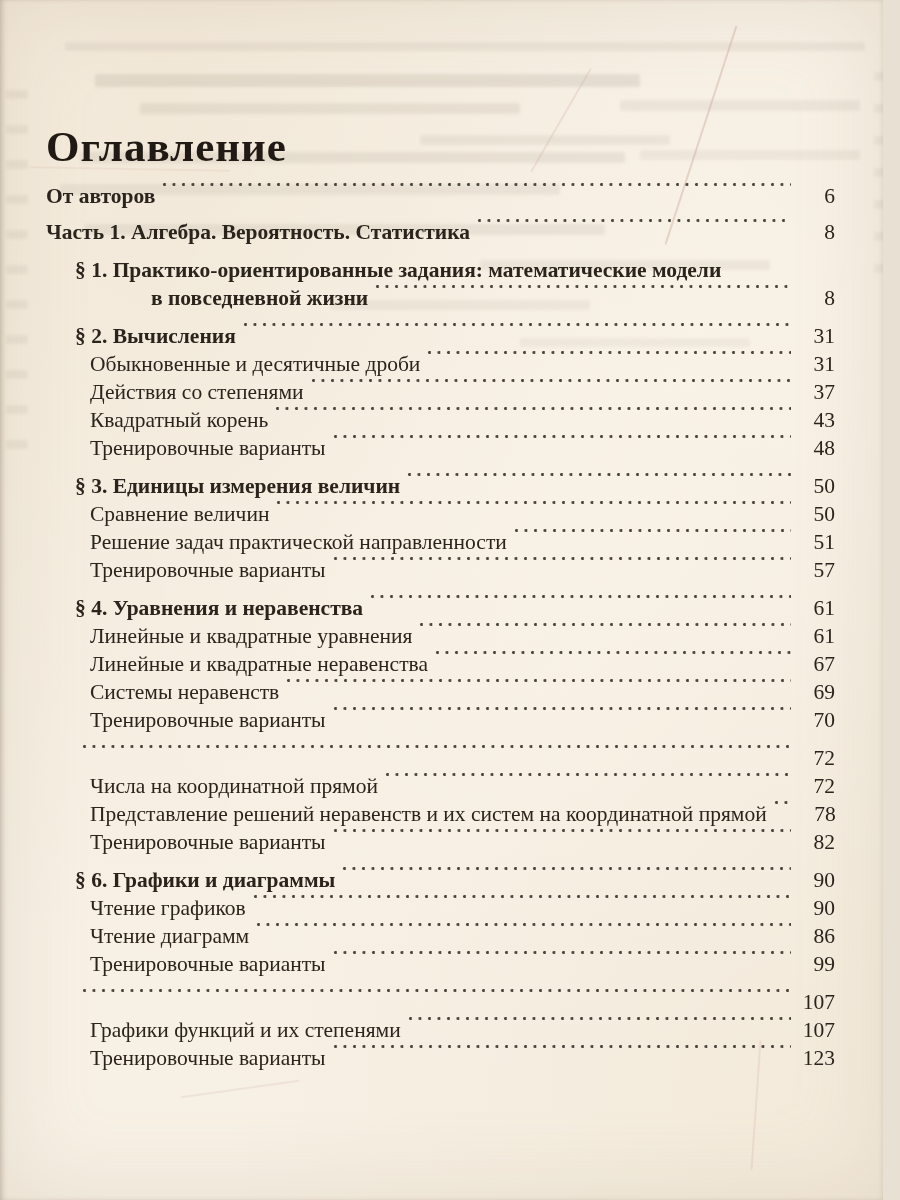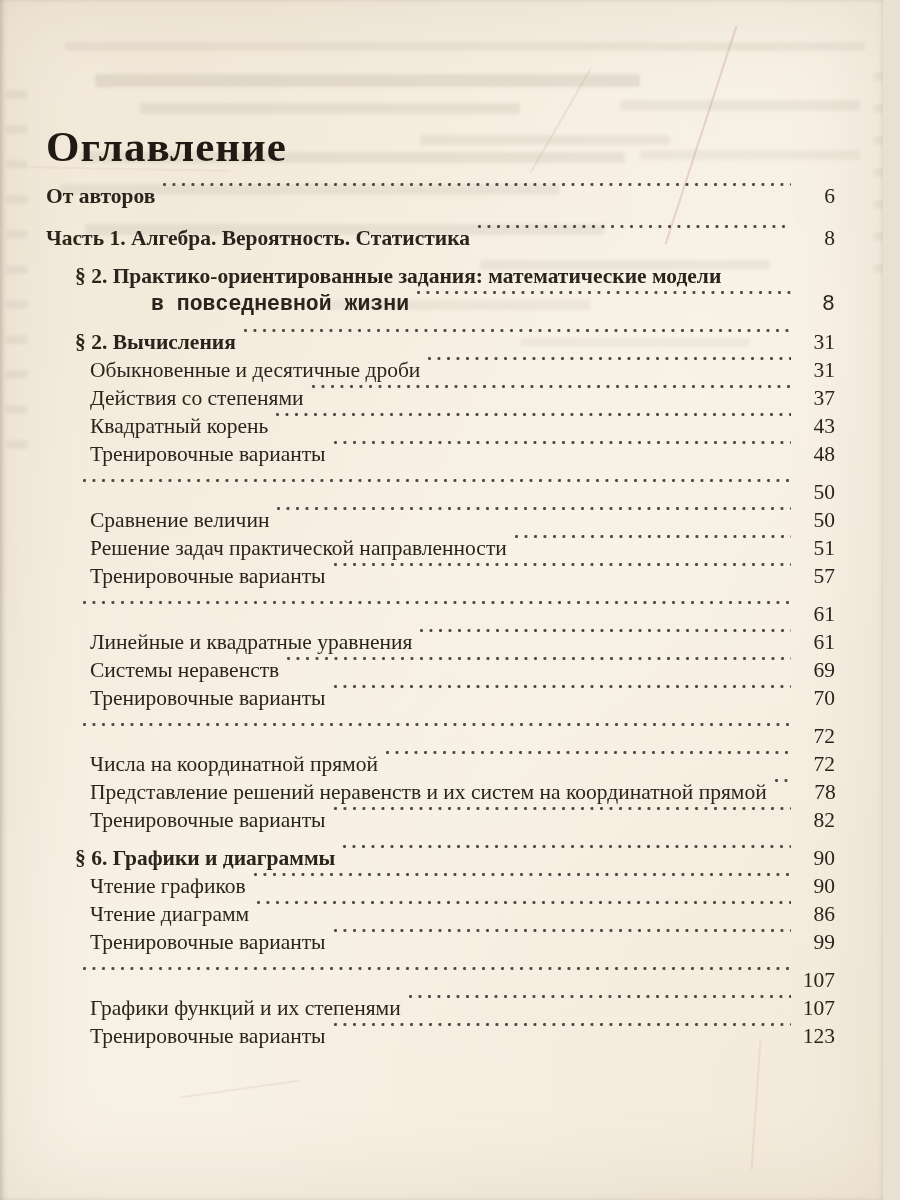--- a/index.html
+++ b/index.html
@@ -47,25 +47,25 @@
   }
   .row {
     display: flex;
     align-items: flex-start;
     height: 28px;
     line-height: 28px;
     font-size: 21.5px;
     white-space: nowrap;
   }
   .row.bold .label { font-weight: bold; }
-  .row.part { margin-top: 14px; }
+  .row.part { margin-top: 8px; }
   .row.section, .row.section2a { margin-top: 10px; }
   .row.indent-section { padding-left: 29px; }
   .row.indent-sub { padding-left: 44px; }
-  .row.indent-cont { padding-left: 105px; font-family: Liberation Mono, monospace; }
+  .row.indent-cont { padding-left: 105px; }
   .label { flex: none; }
   .leader {
     flex: 1;
     min-width: 18px;
     height: 5px;
     margin: 0 2px 1px 7px;
     background-image: radial-gradient(circle at 2.5px 2.5px, rgba(45,38,30,.85) 1.25px, transparent 1.75px);
     background-size: 9.5px 5px;
     background-repeat: repeat-x;
     align-self: baseline;
@@ -137,21 +137,21 @@
         <span class="label">От авторов</span>
         <span class="leader"></span>
         <span class="pagenum">6</span>
       </div>
       <div class="row part bold">
         <span class="label">Часть 1. Алгебра. Вероятность. Статистика</span>
         <span class="leader"></span>
         <span class="pagenum">8</span>
       </div>
       <div class="row bold section2a indent-section">
-        <span class="label">§ 2. Практико-ориентированные задания: математические модели</span>
+        <span class="label">§ 1. Практико-ориентированные задания: математические модели</span>
       </div>
       <div class="row bold section2b indent-cont">
         <span class="label">в повседневной жизни</span>
         <span class="leader"></span>
         <span class="pagenum">8</span>
       </div>
       <div class="row section bold indent-section">
         <span class="label">§ 2. Вычисления</span>
         <span class="leader"></span>
         <span class="pagenum">31</span>
@@ -170,46 +170,53 @@
         <span class="label">Квадратный корень</span>
         <span class="leader"></span>
         <span class="pagenum">43</span>
       </div>
       <div class="row sub indent-sub">
         <span class="label">Тренировочные варианты</span>
         <span class="leader"></span>
         <span class="pagenum">48</span>
       </div>
       <div class="row section bold indent-section">
+        <span class="label">§ 3. Единицы измерения величин</span>
         <span class="leader"></span>
         <span class="pagenum">50</span>
       </div>
       <div class="row sub indent-sub">
         <span class="label">Сравнение величин</span>
         <span class="leader"></span>
         <span class="pagenum">50</span>
       </div>
       <div class="row sub indent-sub">
         <span class="label">Решение задач практической направленности</span>
         <span class="leader"></span>
         <span class="pagenum">51</span>
       </div>
       <div class="row sub indent-sub">
         <span class="label">Тренировочные варианты</span>
         <span class="leader"></span>
         <span class="pagenum">57</span>
       </div>
       <div class="row section bold indent-section">
+        <span class="label">§ 4. Уравнения и неравенства</span>
         <span class="leader"></span>
         <span class="pagenum">61</span>
       </div>
       <div class="row sub indent-sub">
         <span class="label">Линейные и квадратные уравнения</span>
         <span class="leader"></span>
         <span class="pagenum">61</span>
+      </div>
+      <div class="row sub indent-sub">
+        <span class="label">Линейные и квадратные неравенства</span>
+        <span class="leader"></span>
+        <span class="pagenum">67</span>
       </div>
       <div class="row sub indent-sub">
         <span class="label">Системы неравенств</span>
         <span class="leader"></span>
         <span class="pagenum">69</span>
       </div>
       <div class="row sub indent-sub">
         <span class="label">Тренировочные варианты</span>
         <span class="leader"></span>
         <span class="pagenum">70</span>

